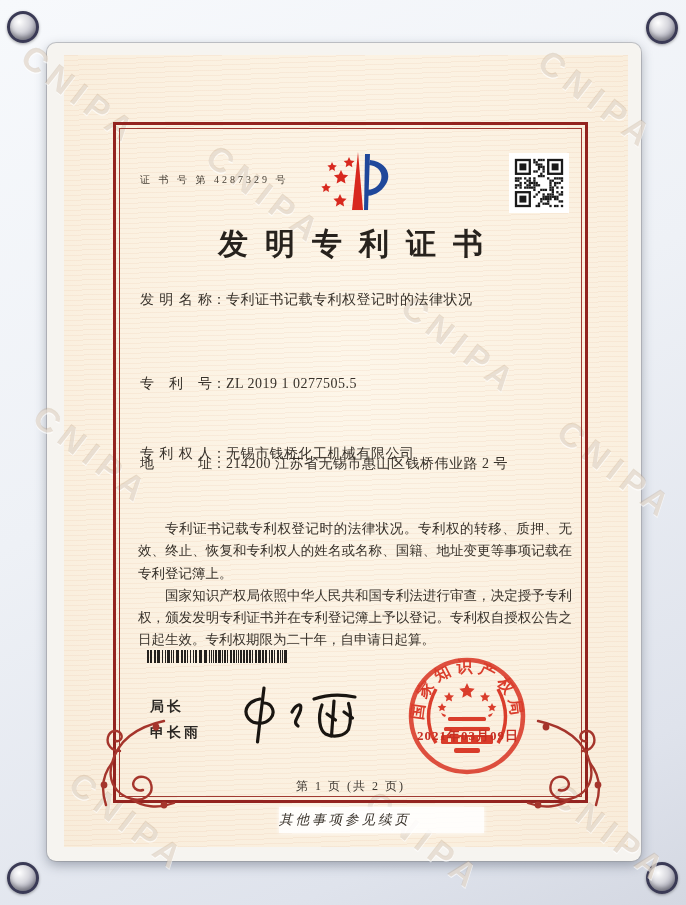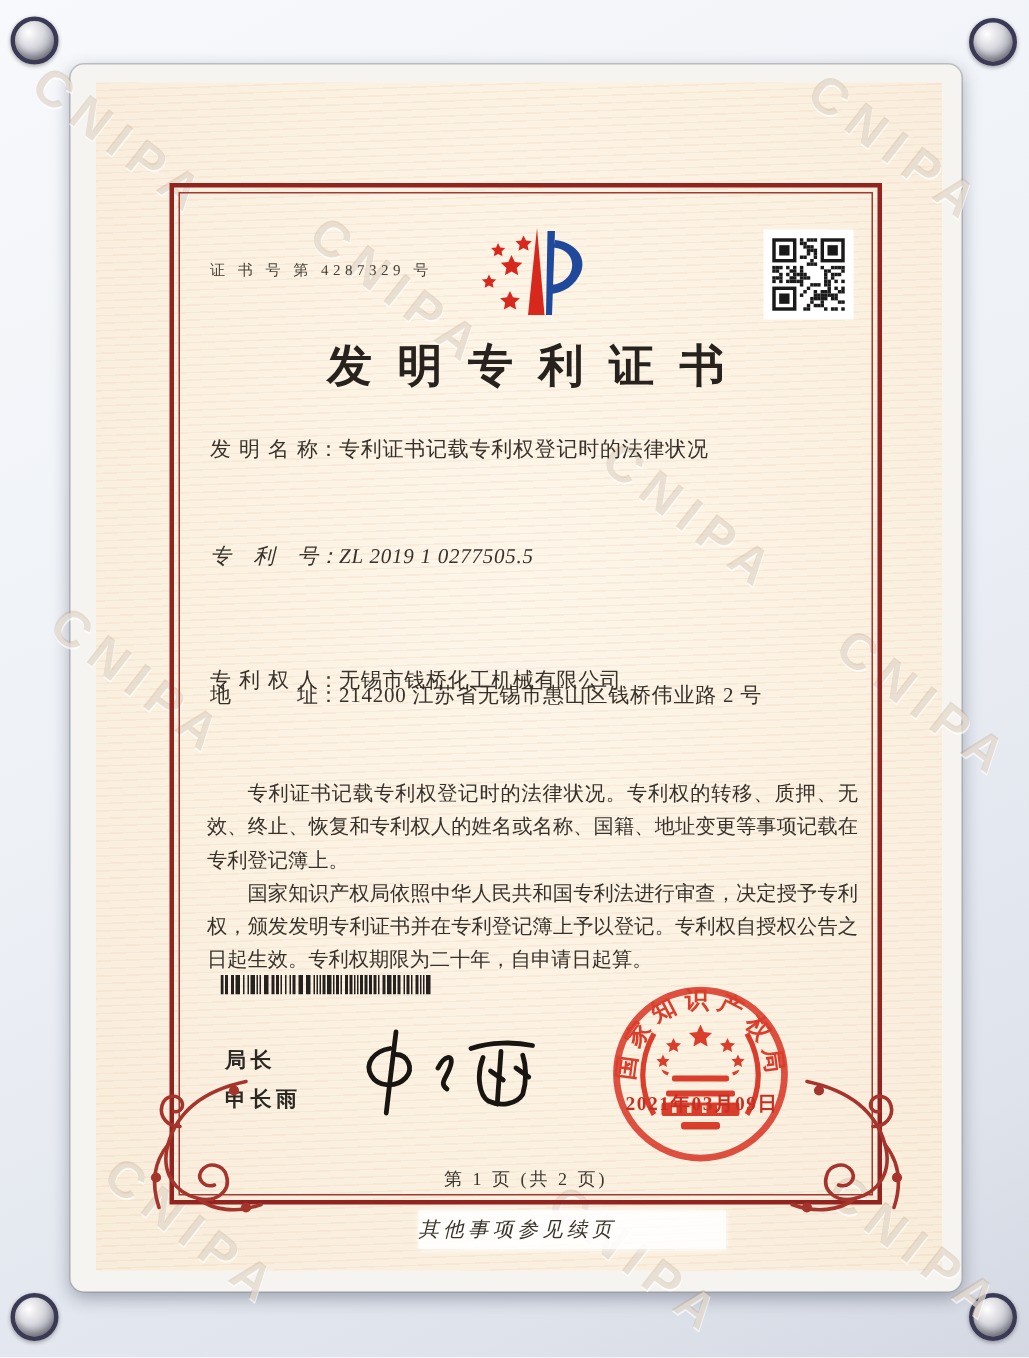--- a/index.html
+++ b/index.html
@@ -235,21 +235,21 @@
             <path d="M68 10 C 84 12 90 24 84 34 C 79 43 70 46 64 46 L64 40 C 70 40 77 37 79 30 C 81 22 76 16 67 15 Z"></path>
           </g>
         </svg>
       </div>
 
       <div class="title">发明专利证书</div>
 
       <div class="row" style="top:236px;">
         <span class="lbl">发明名称</span><span class="colon">：</span><span class="val">专利证书记载专利权登记时的法律状况</span>
       </div>
-      <div class="row" style="top:307px;font-style:italic;">
+      <div class="row" style="top:320px;">
         <span class="lbl">专利号</span><span class="colon">：</span><span class="val">ZL 2019 1 0277505.5</span>
       </div>
       <div class="row" style="top:390px;">
         <span class="lbl">专利权人</span><span class="colon">：</span><span class="val">无锡市钱桥化工机械有限公司</span>
       </div>
       <div class="row" style="top:400px;">
         <span class="lbl">地址</span><span class="colon">：</span><span class="val">214200 江苏省无锡市惠山区钱桥伟业路 2 号</span>
       </div>
 
       <div class="paras">

